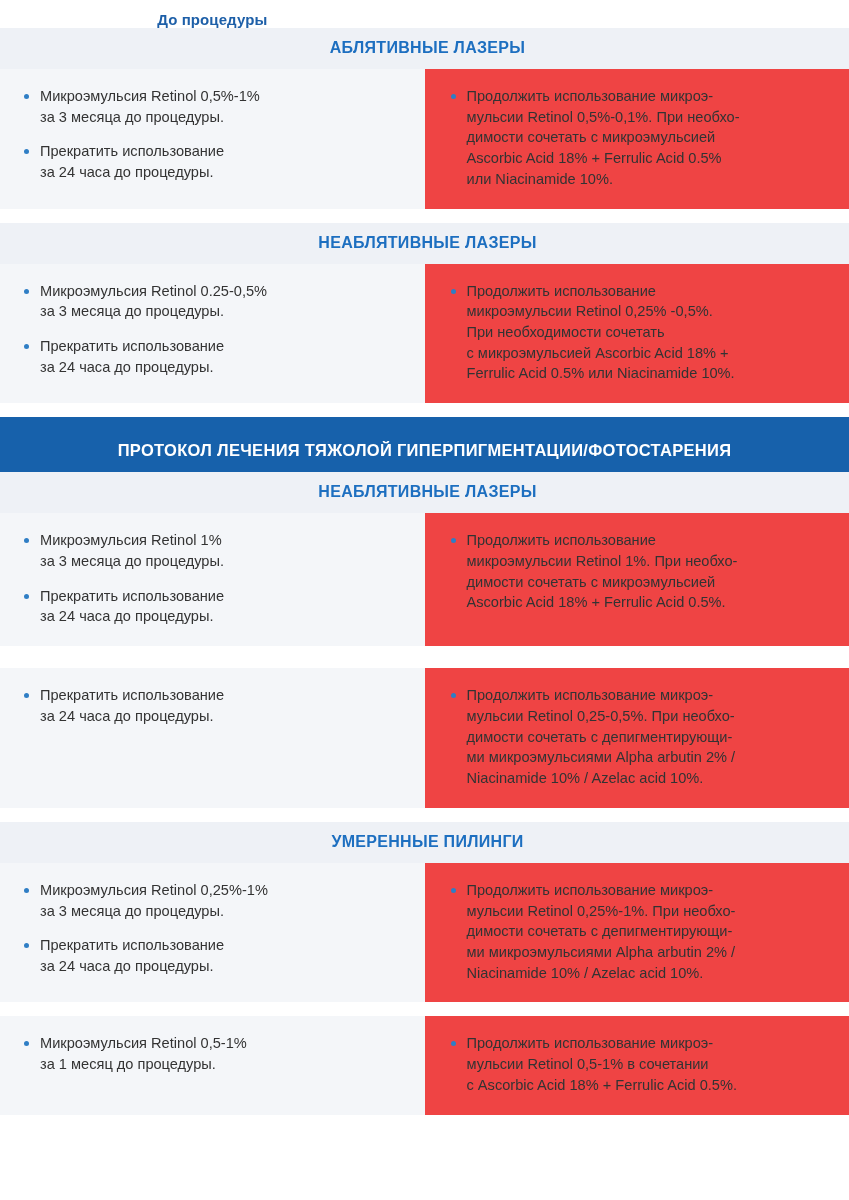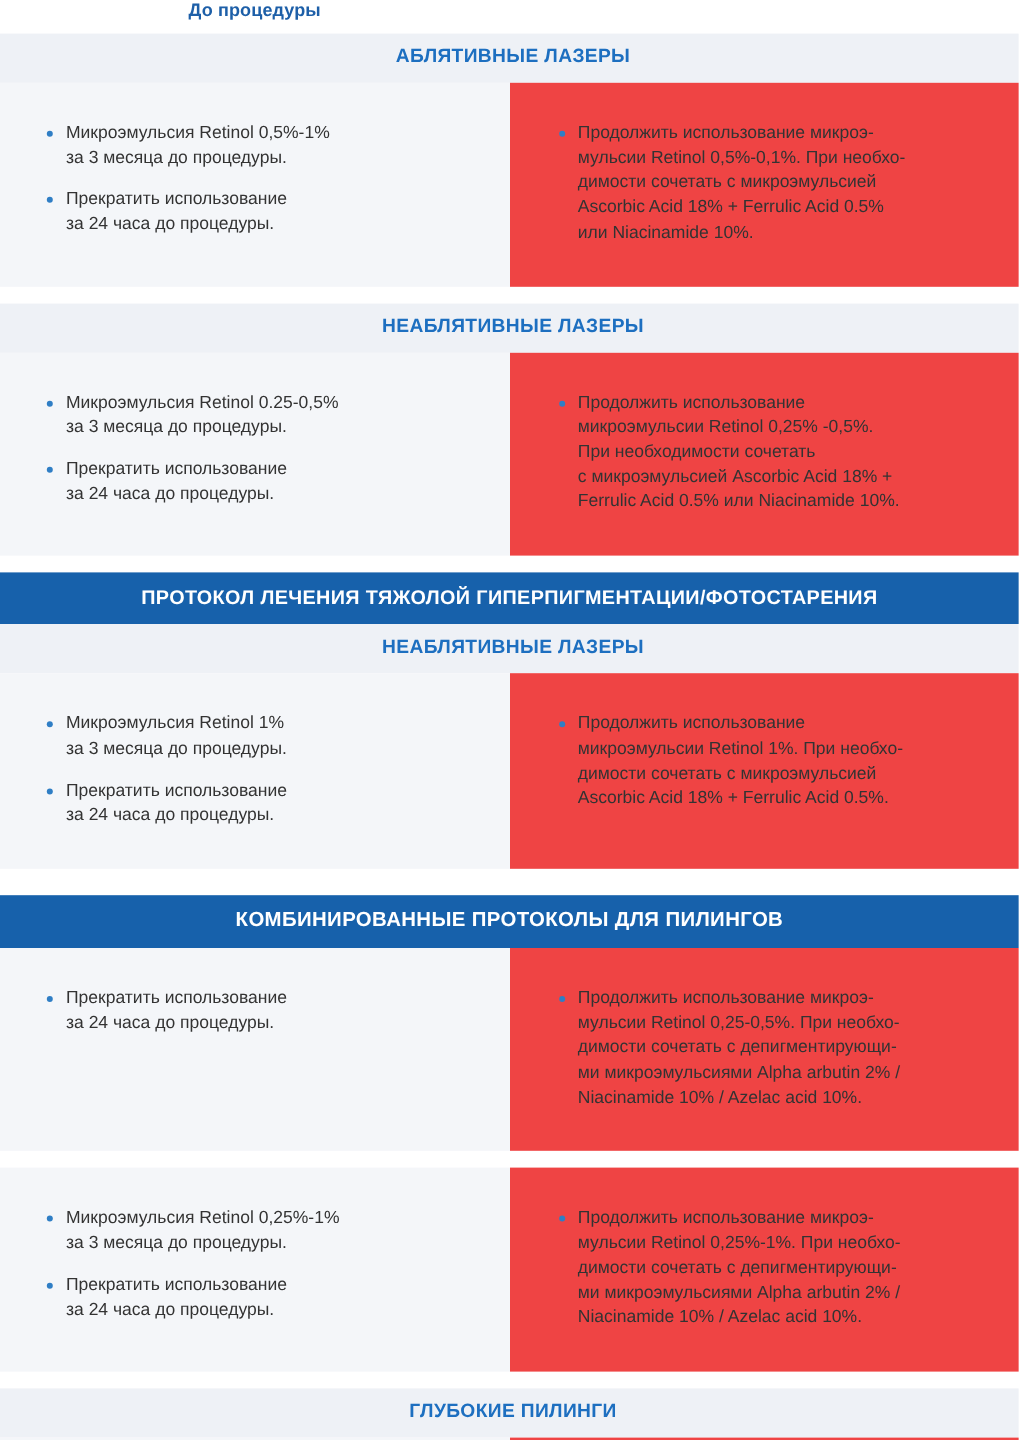--- a/index.html
+++ b/index.html
@@ -16,21 +16,21 @@
   }
   .sheet {
     width: 849px;
     position: relative;
   }
 
   
   .col-head {
     display: flex;
     height: 28px;
-    align-items: flex-start;
+    align-items: flex-end;
   }
   .col-head .cell {
     flex: 0 0 50%;
     text-align: center;
     font-size: 15px;
     font-weight: bold;
     color: #1d5fa8;
     letter-spacing: .1px;
   }
 
@@ -38,21 +38,21 @@
   .banner {
     background: #1761ab;
     color: #ffffff;
     text-align: center;
     font-size: 17px;
     font-weight: bold;
     letter-spacing: .3px;
     padding: 12px 10px 13px 10px;
     line-height: 1.1;
   }
-  .banner.tight { padding: 12px 6px 13px 6px; font-size: 16.5px; }
+  .banner.tight { padding: 24px 6px 13px 6px; font-size: 16.5px; }
 
   
   .subhead {
     background: #eef1f6;
     color: #1d6fc0;
     text-align: center;
     font-size: 16px;
     font-weight: bold;
     letter-spacing: .3px;
     padding: 11px 10px 12px 16px;
@@ -67,21 +67,21 @@
   .band .col-after {
     flex: 0 0 50%;
     box-sizing: border-box;
     padding: 16px 18px 18px 22px;
   }
   .band .col-before { background: #f4f6f9; }
   .band .col-after  { background: #ef4444; padding-left: 24px; }
 
   ul.items {
     list-style: none;
-    margin: 16px;
+    margin: 1px;
     padding: 0;
   }
   ul.items li {
     position: relative;
     padding-left: 17px;
     margin-bottom: 14px;
     font-size: 14.6px;
     line-height: 1.42;
     color: #333333;
   }
@@ -153,52 +153,51 @@
     </div>
     <div class="col-after">
       <ul class="items">
         <li>Продолжить использование<br>микроэмульсии Retinol 1%. При необхо-<br>димости сочетать с микроэмульсией<br>Ascorbic Acid 18% + Ferrulic Acid 0.5%.</li>
       </ul>
     </div>
   </div>
   <div class="spacer-white"></div>
   <div class="spacer-sm"></div>
 
-  <div class="banner">КОМБИНИРОВАННЫЕ ПРОТОКОЛЫ ДЛЯ ПИЛИНГОВ</div>
 
   <div class="band">
     <div class="col-before">
       <ul class="items">
         <li>Прекратить использование<br>за 24 часа до процедуры.</li>
       </ul>
     </div>
     <div class="col-after">
       <ul class="items">
         <li>Продолжить использование микроэ-<br>мульсии Retinol 0,25-0,5%. При необхо-<br>димости сочетать с депигментирующи-<br>ми микроэмульсиями Alpha arbutin 2% /<br>Niacinamide 10% / Azelac acid 10%.</li>
       </ul>
     </div>
   </div>
   <div class="spacer-white"></div>
 
+  <div class="subhead">УМЕРЕННЫЕ ПИЛИНГИ</div>
   <div class="band">
     <div class="col-before">
       <ul class="items">
         <li>Микроэмульсия Retinol 0,25%-1%<br>за 3 месяца до процедуры.</li>
         <li>Прекратить использование<br>за 24 часа до процедуры.</li>
       </ul>
     </div>
     <div class="col-after">
       <ul class="items">
         <li>Продолжить использование микроэ-<br>мульсии Retinol 0,25%-1%. При необхо-<br>димости сочетать с депигментирующи-<br>ми микроэмульсиями Alpha arbutin 2% /<br>Niacinamide 10% / Azelac acid 10%.</li>
       </ul>
     </div>
   </div>
   <div class="spacer-white"></div>
 
-  <div class="subhead">ГЛУБОКИЕ ПИЛИНГИ</div>
   <div class="band">
     <div class="col-before">
       <ul class="items">
         <li>Микроэмульсия Retinol 0,5-1%<br>за 1 месяц до процедуры.</li>
 
       </ul>
     </div>
     <div class="col-after">
       <ul class="items">
         <li>Продолжить использование микроэ-<br>мульсии Retinol 0,5-1% в сочетании<br>с Ascorbic Acid 18% + Ferrulic Acid 0.5%.</li>

